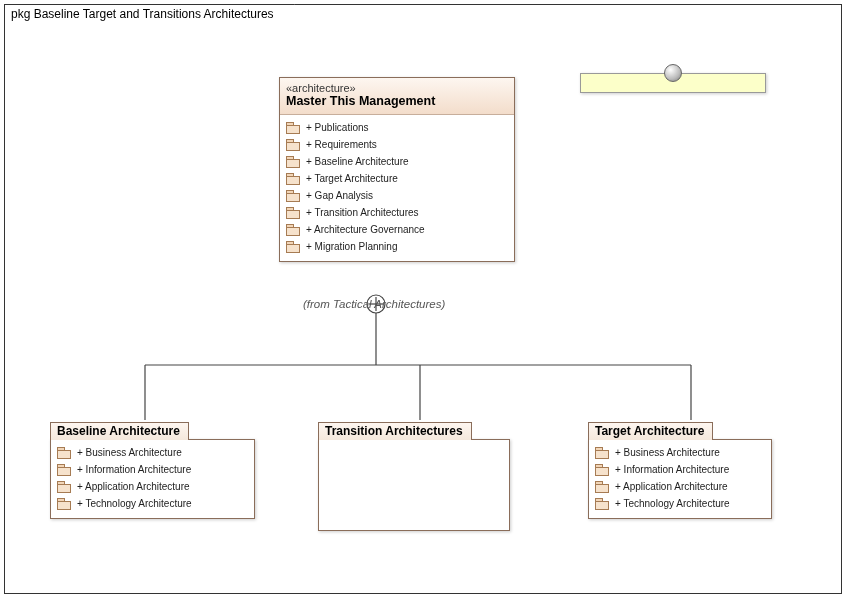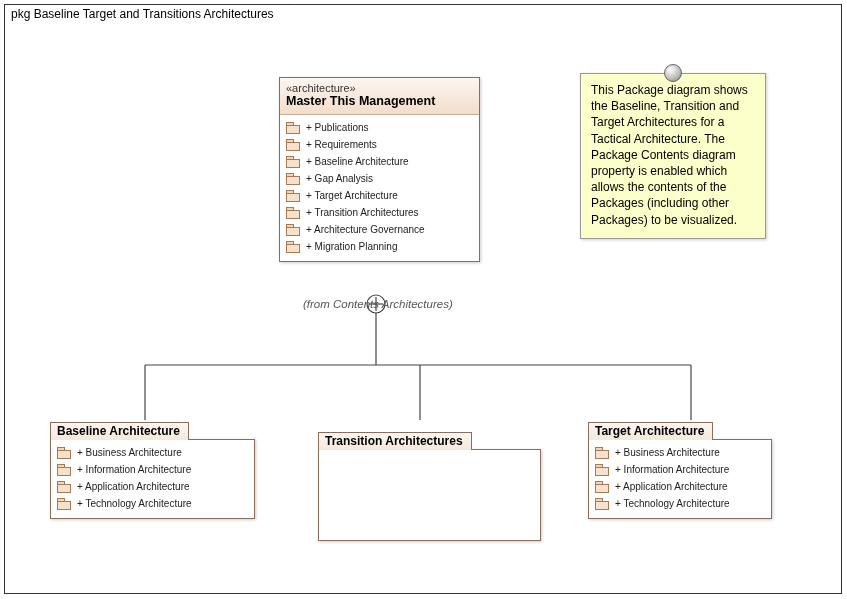--- a/index.html
+++ b/index.html
@@ -139,65 +139,64 @@
 
     <line x1="371" y1="308" x2="371" y2="360" stroke="#444" stroke-width="1.2"></line>
 
     <line x1="140" y1="360" x2="686" y2="360" stroke="#444" stroke-width="1.2"></line>
 
     <line x1="140" y1="360" x2="140" y2="415" stroke="#444" stroke-width="1.2"></line>
     <line x1="415" y1="360" x2="415" y2="415" stroke="#444" stroke-width="1.2"></line>
     <line x1="686" y1="360" x2="686" y2="415" stroke="#444" stroke-width="1.2"></line>
   </svg>
 
-  <div class="pkg" style="left:274px; top:72px; width:201px;">
+  <div class="pkg" style="left:274px; top:72px; width:236px;">
     <div class="pkg-header">
       <div class="stereo">«architecture»</div>
       <div class="pkg-title">Master This Management</div>
     </div>
     <div class="pkg-body">
       <div class="item-row">
           <span class="pkg-icon"></span>
           <span>+ Publications</span>
         </div>
       <div class="item-row">
           <span class="pkg-icon"></span>
           <span>+ Requirements</span>
         </div>
       <div class="item-row">
           <span class="pkg-icon"></span>
           <span>+ Baseline Architecture</span>
         </div>
       <div class="item-row">
           <span class="pkg-icon"></span>
+          <span>+ Target Architecture</span>
+        </div>
+      <div class="item-row">
+          <span class="pkg-icon"></span>
           <span>+ Gap Analysis</span>
         </div>
       <div class="item-row">
           <span class="pkg-icon"></span>
-          <span>+ Target Architecture</span>
-        </div>
-      <div class="item-row">
-          <span class="pkg-icon"></span>
           <span>+ Transition Architectures</span>
         </div>
       <div class="item-row">
           <span class="pkg-icon"></span>
           <span>+ Architecture Governance</span>
         </div>
       <div class="item-row">
           <span class="pkg-icon"></span>
           <span>+ Migration Planning</span>
         </div>
     </div>
   </div>
-  <div class="from-text" style="left:298px; top:293px;">(from Contents Architectures)</div>
+  <div class="from-text" style="left:298px; top:293px;">(from Tactical Architectures)</div>
 
   <div class="note" style="left:575px; top:68px; width:186px;">
     <div class="note-pin"></div>
-    <span>This Package diagram shows the Baseline, Transition and Target Architectures for a Tactical Architecture. The Package Contents diagram property is enabled which allows the contents of the Packages (including other Packages) to be visualized.</span>
   </div>
 
   <div class="pkg" style="left:45px; top:434px; width:205px;text-align:center;">
     <div class="pkg-tab">Baseline Architecture</div>
     <div class="pkg-body">
       <div class="item-row">
           <span class="pkg-icon"></span>
           <span>+ Business Architecture</span>
         </div>
       <div class="item-row">
@@ -208,21 +207,21 @@
           <span class="pkg-icon"></span>
           <span>+ Application Architecture</span>
         </div>
       <div class="item-row">
           <span class="pkg-icon"></span>
           <span>+ Technology Architecture</span>
         </div>
     </div>
   </div>
 
-  <div class="pkg" style="left:313px; top:444px; width:223px; height:92px;">
+  <div class="pkg" style="left:313px; top:434px; width:192px; height:92px;">
     <div class="pkg-tab">Transition Architectures</div>
     <div class="pkg-body" style="height:100%;"></div>
   </div>
 
   <div class="pkg" style="left:583px; top:434px; width:184px;">
     <div class="pkg-tab">Target Architecture</div>
     <div class="pkg-body">
       <div class="item-row">
           <span class="pkg-icon"></span>
           <span>+ Business Architecture</span>

